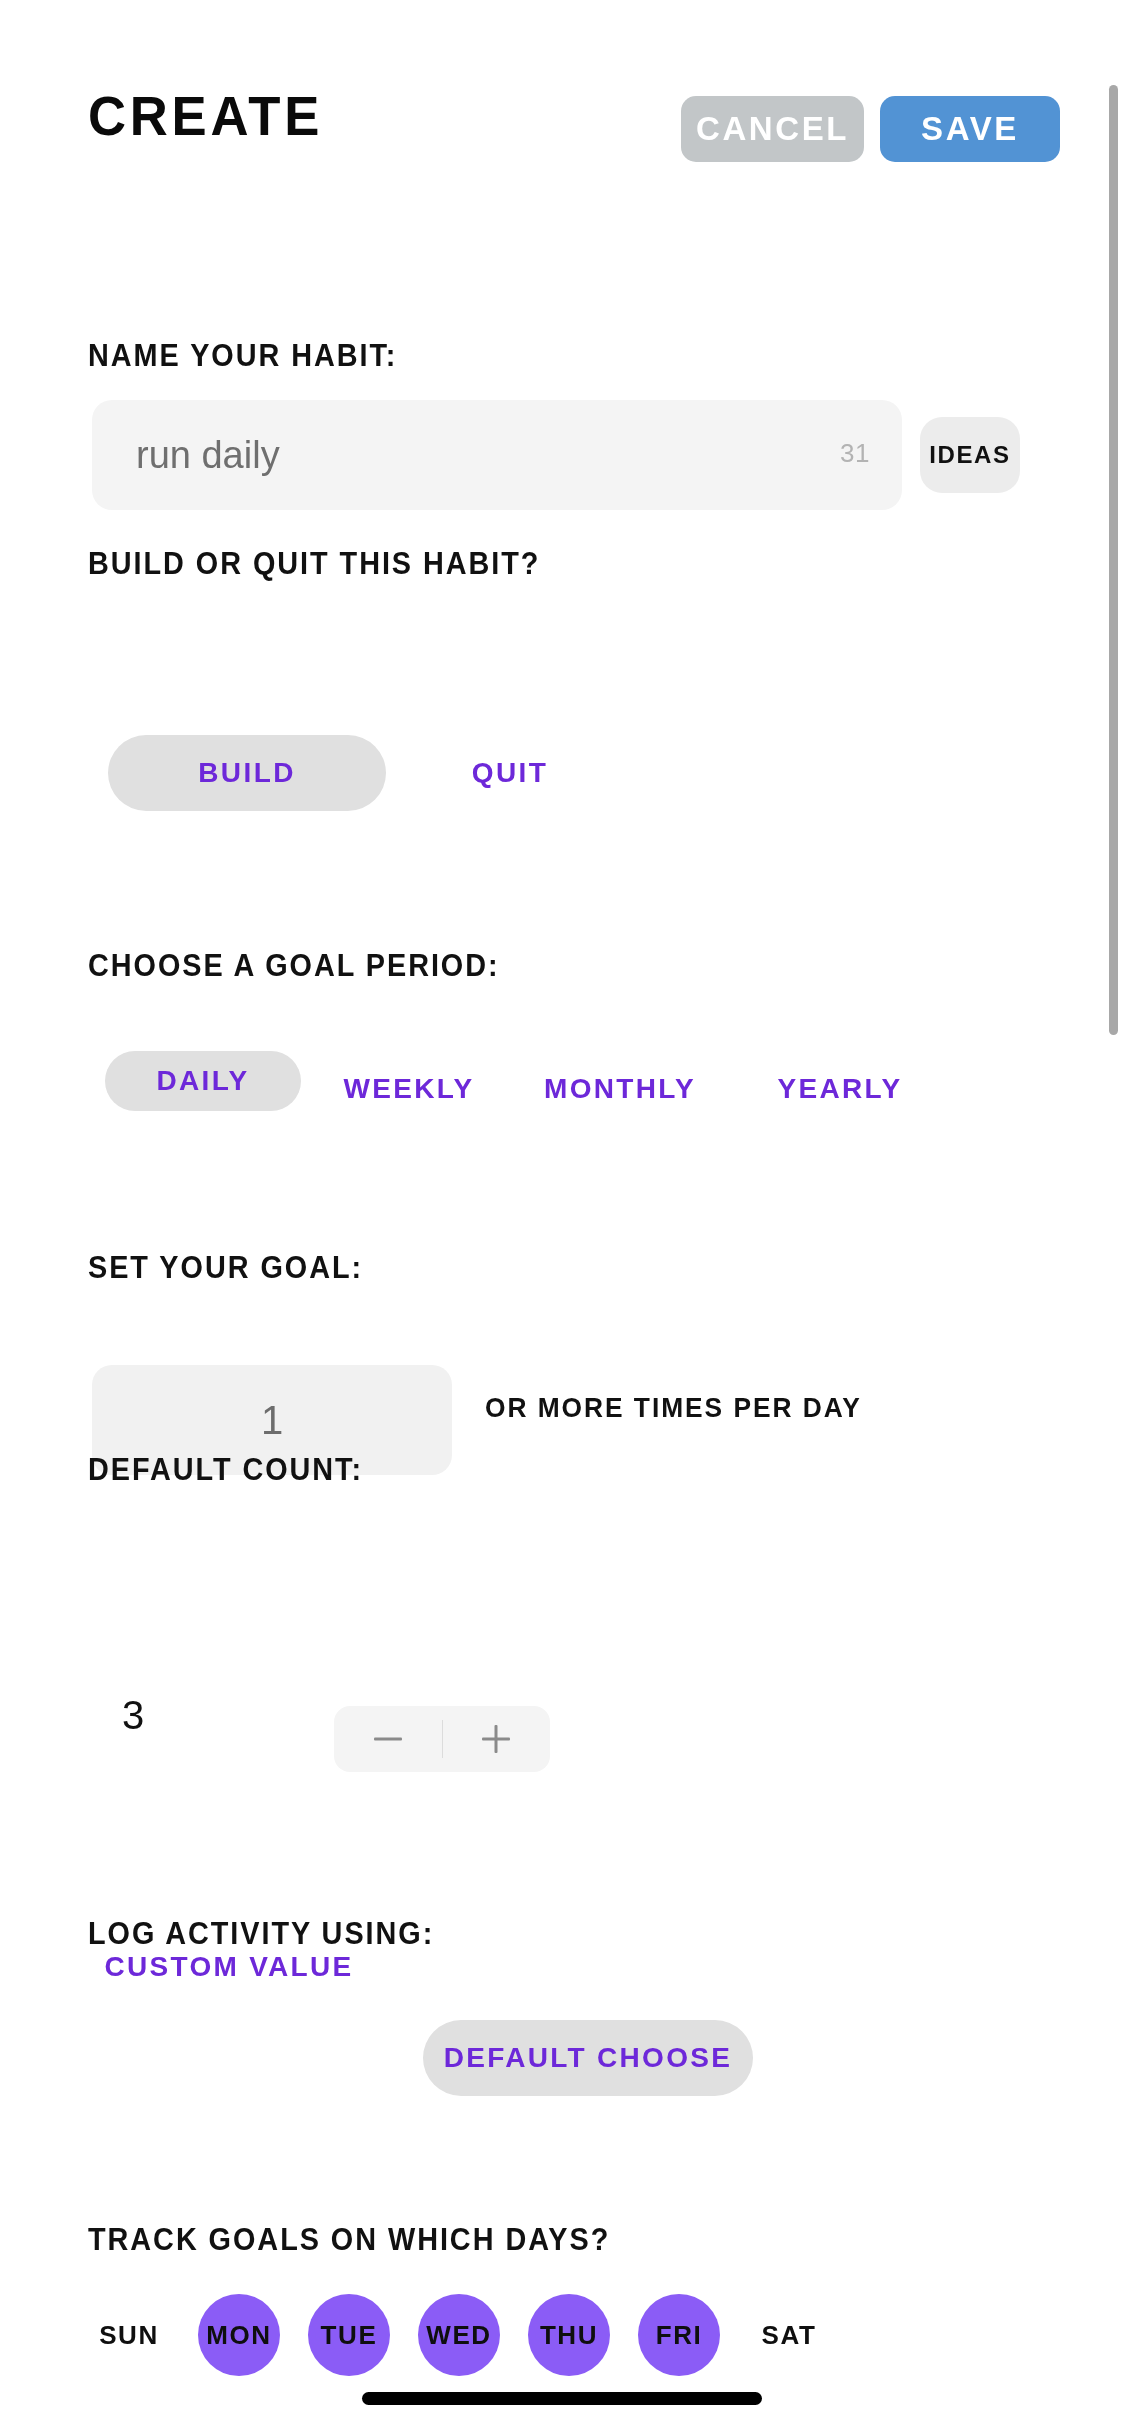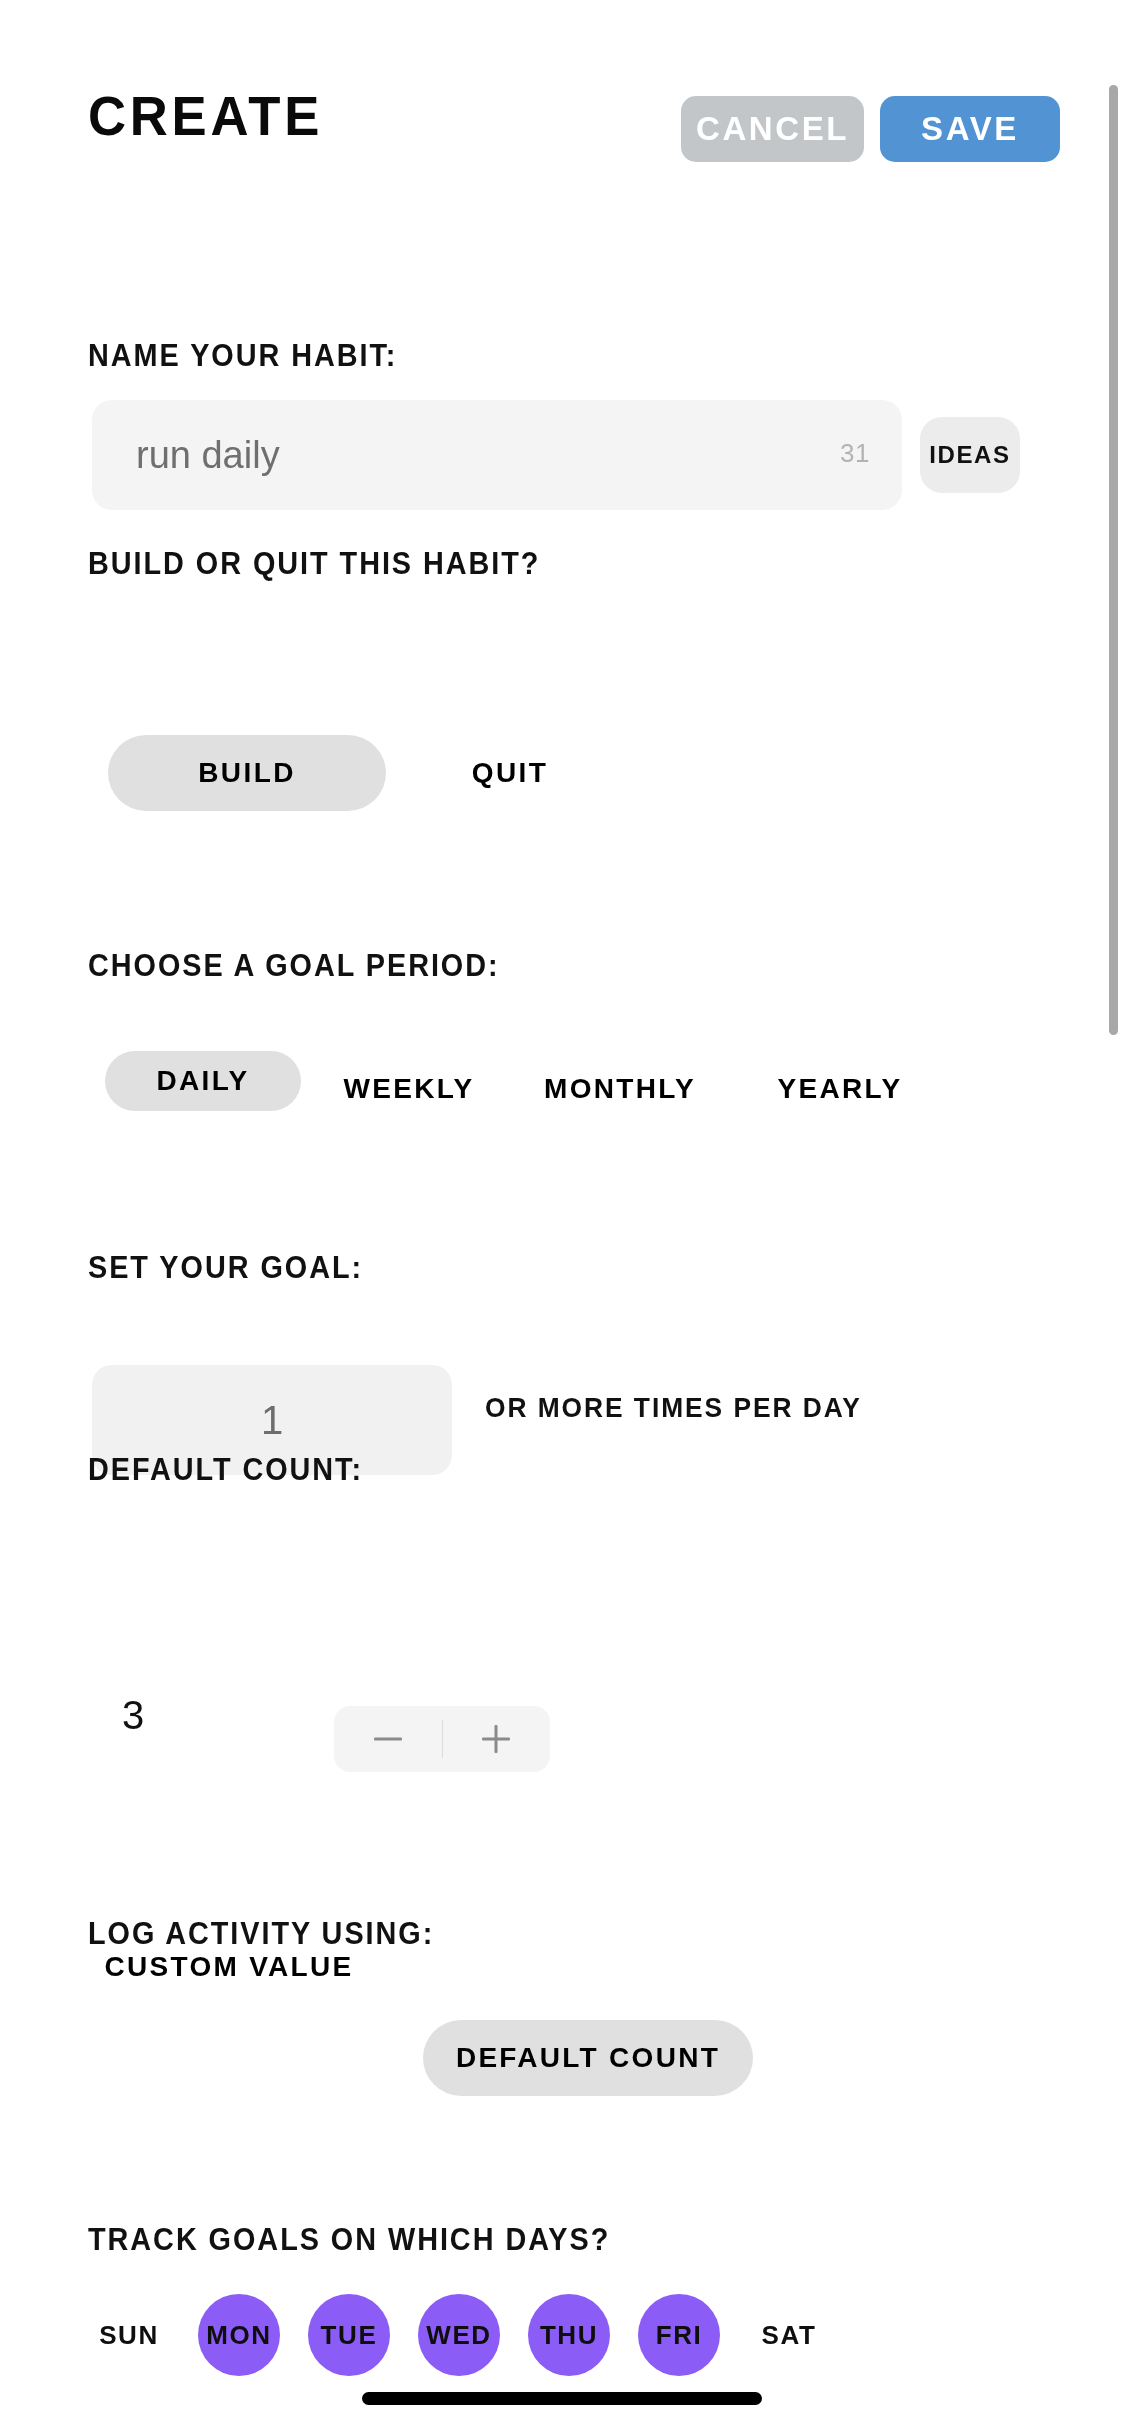--- a/index.html
+++ b/index.html
@@ -118,21 +118,21 @@
   }
 
   
   .pill {
     position: absolute;
     border: none;
     background: transparent;
     border-radius: 40px;
     font-family: inherit;
     font-weight: 700;
-    color: #000000;
+    color: #6d28d9;
     cursor: pointer;
     display: flex;
     align-items: center;
     justify-content: center;
     white-space: nowrap;
   }
   .pill.selected { background: #e0e0e0; }
 
   
   #build-pill {
@@ -341,21 +341,21 @@
     </button>
     <div id="stepper-divider"></div>
     <button class="stepper-btn">
       <span class="bar-h"></span>
       <span class="bar-v"></span>
     </button>
   </div>
 
   <div class="sec-label" style="top:1916px">LOG ACTIVITY USING:</div>
   <button class="pill" id="log-custom">CUSTOM VALUE</button>
-  <button class="pill selected" id="log-default">DEFAULT COUNT</button>
+  <button class="pill selected" id="log-default">DEFAULT CHOOSE</button>
 
   <div class="sec-label" style="top:2222px">TRACK GOALS ON WHICH DAYS?</div>
   <div id="days-row">
     <button class="day-chip">SUN</button>
     <button class="day-chip selected">MON</button>
     <button class="day-chip selected">TUE</button>
     <button class="day-chip selected">WED</button>
     <button class="day-chip selected">THU</button>
     <button class="day-chip selected">FRI</button>
     <button class="day-chip">SAT</button>

